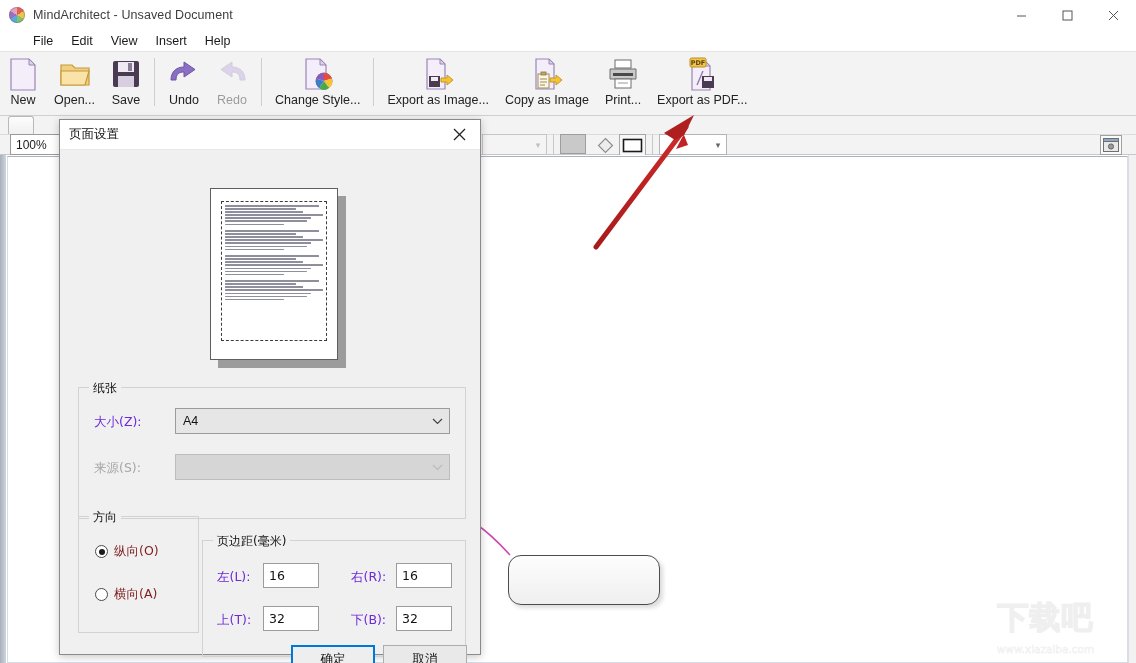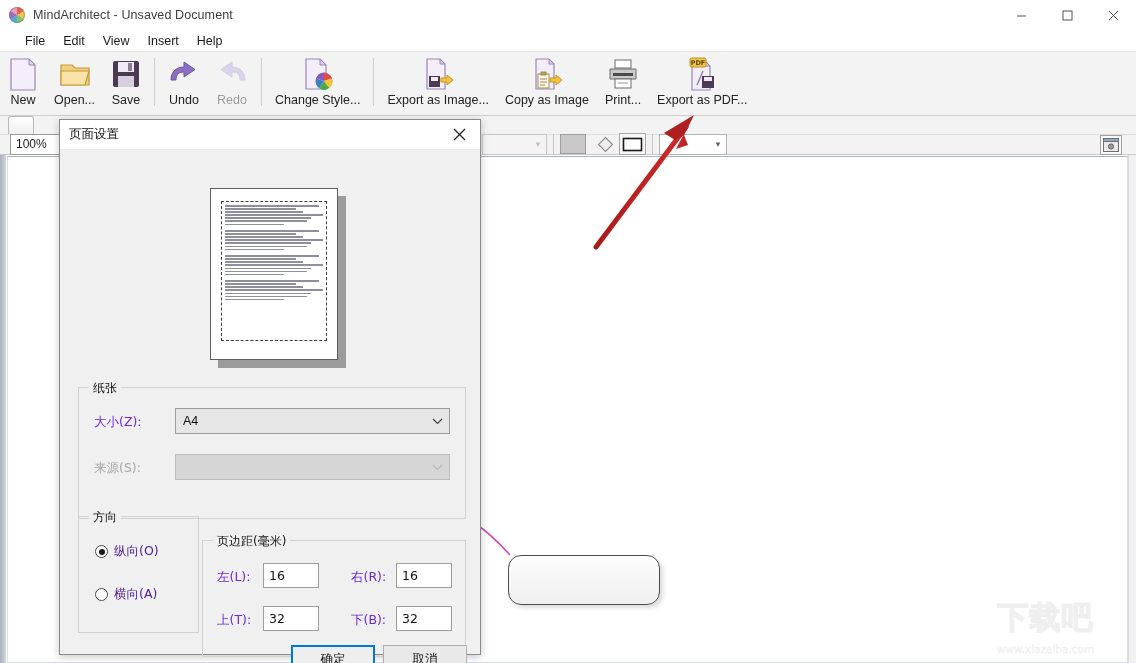--- a/index.html
+++ b/index.html
@@ -43,21 +43,21 @@
   .wc {
     width: 46px; height: 30px; display: flex; align-items: center; justify-content: center;
     color: #555; font-size: 12px;
   }
   .wc svg { display: block; }
 
   
   .menubar {
     position: absolute; left: 0; top: 30px; width: 1136px; height: 21px;
     background: #ffffff; display: flex; align-items: center;
-    padding-left: 16px; box-sizing: border-box;
+    padding-left: 24px; box-sizing: border-box;
   }
   .menu-item {
     font-size: 12.5px; color: #1a1a1a; padding: 2px 9px; cursor: default;
   }
 
   
   .toolbar {
     position: absolute; left: 0; top: 51px; width: 1136px; height: 65px;
     background: #f3f3f3;
     border-top: 1px solid #e4e4e4;
@@ -90,21 +90,21 @@
     background: #f3f3f3; border-bottom: 1px solid #dcdcdc;
   }
   .sq-btn {
     position: absolute; left: 8px; top: 0px; width: 26px; height: 18px;
     background: linear-gradient(#fdfdfd,#f0f0f0);
     border: 1px solid #b9b9b9; border-bottom: none; border-radius: 3px 3px 0 0;
     box-sizing: border-box;
   }
   .tb2-row {
     position: absolute; left: 0; top: 18px; width: 1136px; height: 20px;
-    display: flex; align-items: center; padding-left: 10px; box-sizing: border-box;
+    display: flex; align-items: flex-start; padding-left: 10px; box-sizing: border-box;
   }
   .combo {
     height: 21px; background: #ffffff; border: 1px solid #9a9a9a;
     display: flex; align-items: center; box-sizing: border-box;
     font-size: 12px; color: #1a1a1a; padding-left: 5px; position: relative;
   }
   .combo .cv { flex: 1 1 auto; white-space: nowrap; overflow: hidden; }
   .combo .chev {
     width: 16px; display: flex; align-items: center; justify-content: center;
     color: #666; font-size: 9px;
@@ -241,21 +241,21 @@
   }
   .dlg-combo .chev2 {
     margin-left: auto; width: 24px; display: flex;
     align-items: center; justify-content: center; color: #444;
   }
   .dlg-combo.disabled { background: #d6d6d6; border-color: #bdbdbd; color: #a6a6a6; }
   .dlg-combo.disabled .chev2 { color: #b4b4b4; }
 
   .radio-row {
     position: absolute; display: flex; align-items: center; gap: 6px;
-    font-size: 12.5px; color: #4c1d95;
+    font-size: 12.5px; color: #7f1d1d;
     font-family: "DejaVu Sans", "Liberation Sans", sans-serif;
   }
   .radio {
     width: 13px; height: 13px; border-radius: 50%;
     border: 1px solid #4a4a4a; background: #fff;
     display: flex; align-items: center; justify-content: center;
     box-sizing: border-box; flex: 0 0 auto;
   }
   .radio.sel::after {
     content: ""; width: 6px; height: 6px; border-radius: 50%; background: #1a1a1a;

